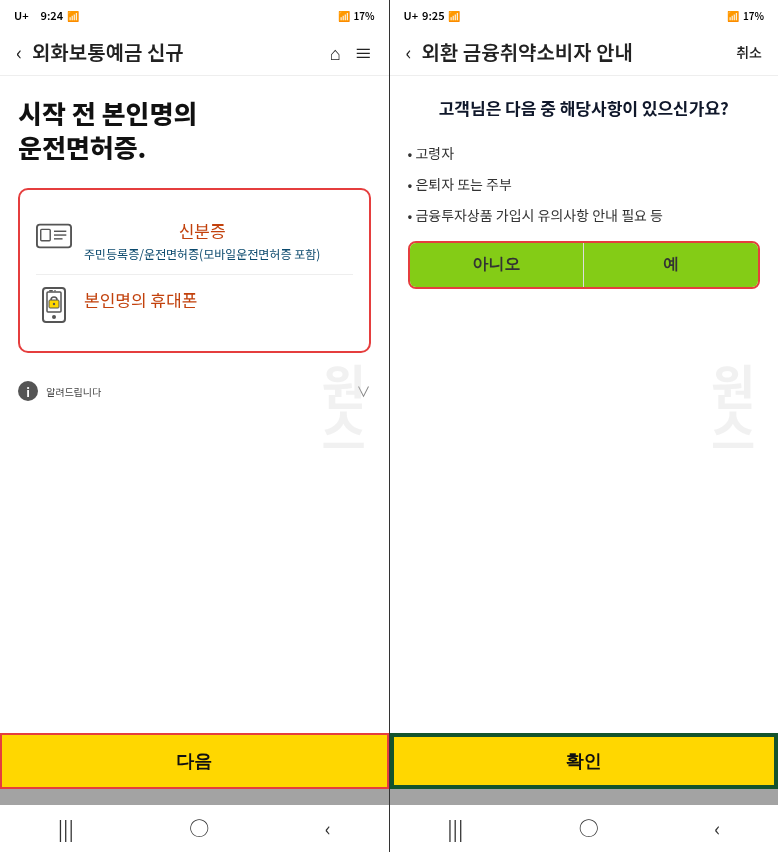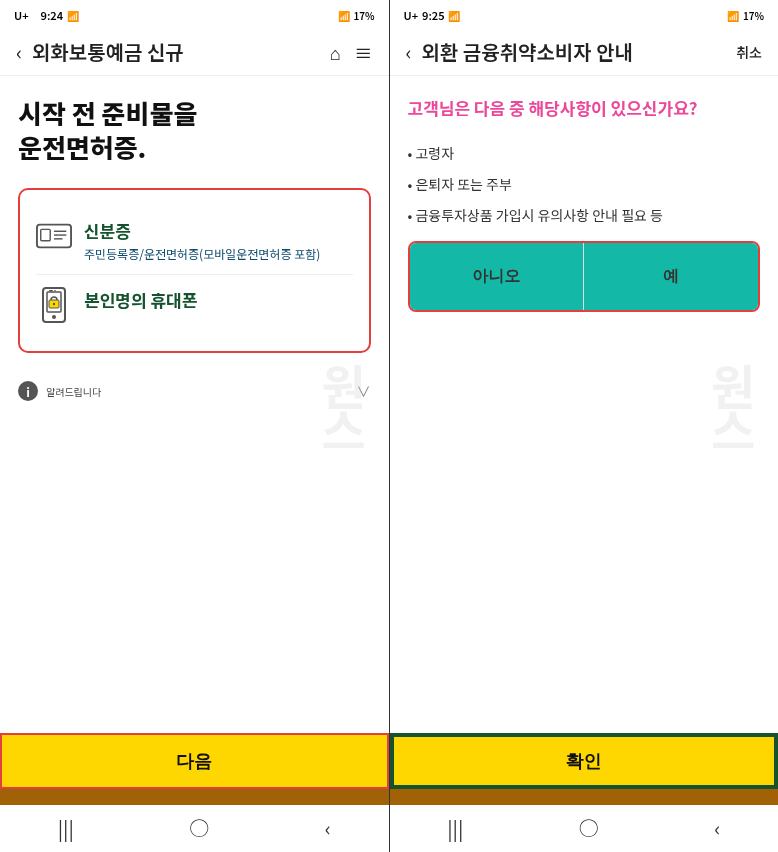--- a/index.html
+++ b/index.html
@@ -133,23 +133,24 @@
     .checklist-icon {
       width: 36px;
       height: 36px;
       flex-shrink: 0;
       display: flex;
       align-items: center;
       justify-content: center;
     }
     .checklist-text h3 {
       font-size: 17px;
-      font-weight: 700;
-      color: #14532d;
+      font-weight: 400;
+      color: #c2410c;
       margin-bottom: 3px;
+      text-align: center;
     }
     .checklist-text p {
       font-size: 12px;
       color: #0c4a6e;
       line-height: 1.4;
     }
 
     .notice-row {
       display: flex;
       align-items: center;
@@ -175,21 +176,21 @@
       flex: 1;
     }
     .notice-chevron {
       font-size: 14px;
       color: #888;
     }
 
     
     .bottom-btn {
       padding: 0 0 16px 0;
-      background: #a16207;
+      background: #a3a3a3;
     }
     .btn-main {
       width: 100%;
       height: 56px;
       background: #ffd700;
       border: 2px solid #e53e3e;
       border-radius: 0;
       font-size: 18px;
       font-weight: 700;
       color: #111;
@@ -209,23 +210,24 @@
     }
     .phone-nav-icon {
       font-size: 20px;
       color: #333;
     }
 
     
     .question-title {
       font-size: 17px;
       font-weight: 700;
-      color: #ec4899;
+      color: #0f172a;
       margin-bottom: 18px;
       line-height: 1.4;
+      text-align: center;
     }
 
     .bullet-list {
       list-style: none;
       padding: 0;
     }
     .bullet-list li {
       font-size: 14px;
       color: #333;
       padding: 5px 0;
@@ -238,28 +240,28 @@
 
     .choice-row {
       display: flex;
       border: 2px solid #e53e3e;
       border-radius: 8px;
       overflow: hidden;
       margin-top: 10px;
     }
     .choice-btn {
       flex: 1;
-      height: 67px;
+      height: 44px;
       display: flex;
       align-items: center;
       justify-content: center;
       font-size: 16px;
       font-weight: 600;
       cursor: pointer;
-      background: #14b8a6;
+      background: #84cc16;
       color: #111;
       border: none;
     }
     .choice-btn.no {
       border-right: 1px solid #ddd;
       color: #333;
     }
     .choice-btn.yes {
       color: #333;
     }
@@ -287,21 +289,21 @@
     <div class="nav-icons">
       <span class="nav-icon">⌂</span>
       <span class="nav-icon">≡</span>
     </div>
   </div>
 
   <div class="content">
     <div class="watermark">원스</div>
 
     <div class="main-heading">
-      <span>시작 전 준비물을</span><br>
+      <span>시작 전 본인명의</span><br>
       <span>운전면허증.</span>
     </div>
 
     <div class="checklist-box">
 
       <div class="checklist-item">
         <div class="checklist-icon">
           <svg width="38" height="30" viewBox="0 0 38 30">
             <rect x="1" y="3" width="36" height="24" rx="3" ry="3" fill="none" stroke="#555" stroke-width="2"></rect>
             <rect x="5" y="8" width="10" height="12" rx="1" fill="none" stroke="#555" stroke-width="1.5"></rect>

